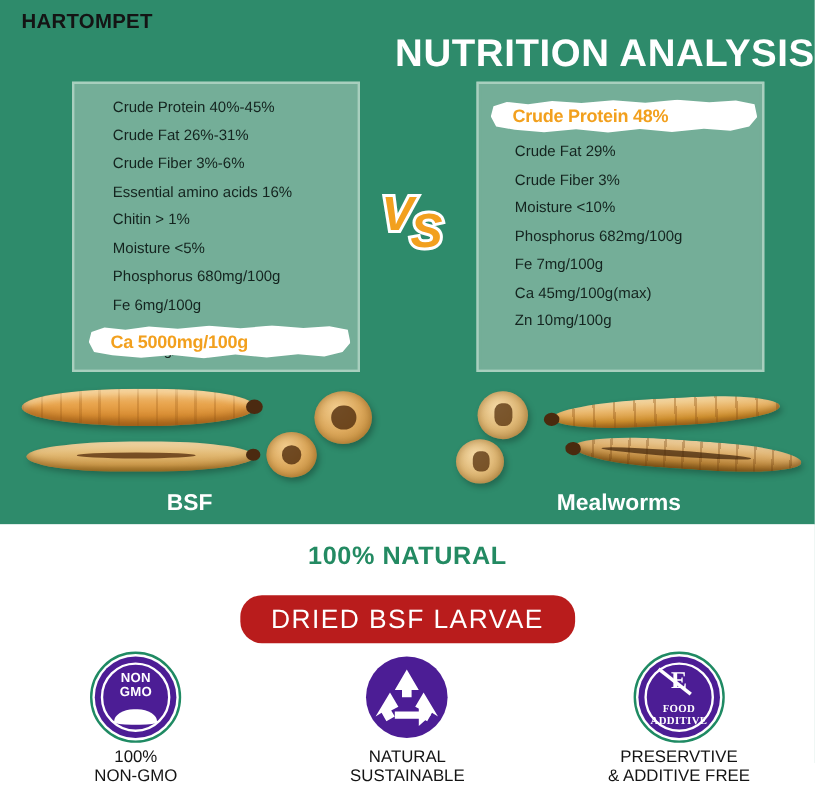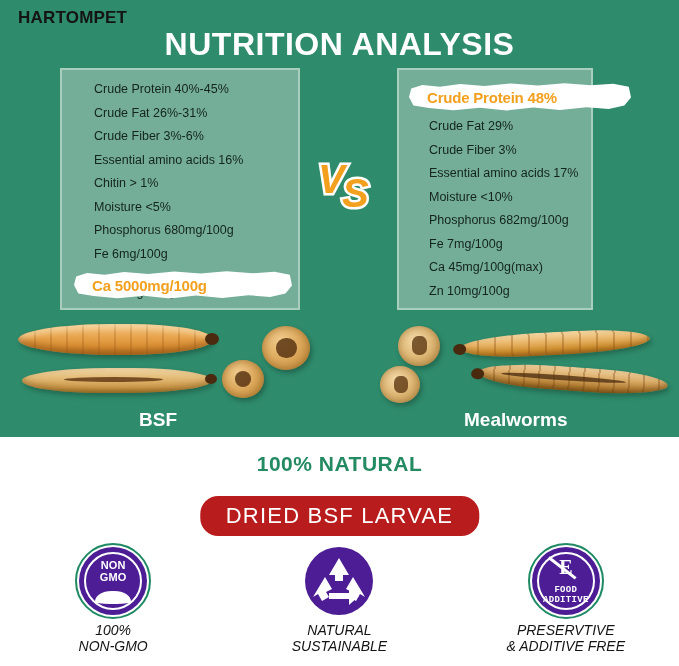--- a/index.html
+++ b/index.html
@@ -16,35 +16,35 @@
     position:absolute; left:0; top:0; width:679px; height:437px;
     background:#2E8B6B;
   }
   .brand{
     position:absolute; left:18px; top:8px;
     font-size:17px; font-weight:bold; color:#141414;
     letter-spacing:.2px;
   }
   .main-title{
     position:absolute; left:0; top:26px; width:679px;
-    text-align:center;
+    text-align:right;
     font-size:32px; font-weight:bold; color:#ffffff;
     letter-spacing:.5px;
   }
 
   
   .panel{
     position:absolute; top:68px; height:242px;
     background:#74AE98;
     border:2px solid #a8cfbe;
     box-sizing:border-box;
     box-shadow:inset 0 0 0 2px #74ae98;
   }
   .panel-left { left:60px;  width:240px; }
-  .panel-right{ left:397px; width:196px; }
+  .panel-right{ left:397px; width:240px; }
 
   .nutri-list{
     position:absolute; left:0; top:0; width:100%; height:100%;
     box-sizing:border-box;
     padding:12px 0 0 0;
     display:flex; flex-direction:column;
   }
   .nutri-item{
     color:#14241f; font-size:12.5px;
     padding:0 10px 0 32px;
@@ -243,21 +243,21 @@
     white-space:nowrap;
   }
 
   .badges{
     position:absolute; left:0; top:110px; width:679px;
     display:flex; justify-content:space-around; align-items:flex-start;
   }
   .badge{ width:200px; text-align:center; }
   .badge-caption{
     margin-top:7px;
-    font-size:14px; color:#141414; line-height:16px;font-style:italic;
+    font-size:14px; color:#141414; line-height:16px;
   }
 
   .circle{
     width:68px; height:68px; margin:0 auto;
     border-radius:50%; position:relative;
   }
   .circle-fill{ background:#4c1d95; }
   .ring-outer{
     position:absolute; left:-4px; top:-4px;
     width:76px; height:76px; border-radius:50%;
@@ -286,21 +286,21 @@
   }
   .efood-slash{
     position:absolute; left:17px; top:9px;
     width:34px; height:2.5px; background:#ffffff;
     transform:rotate(38deg); transform-origin:left center;
   }
   .efood-text{
     position:absolute; left:0; bottom:10px; width:100%;
     color:#ffffff; font-size:9px; font-weight:bold;
     line-height:9.5px; letter-spacing:.3px;
-    font-family:Liberation Mono, monospace;
+    font-family:Liberation Serif, serif;
   }
   .recycle{ position:absolute; left:0; top:0; width:100%; height:100%; }
 </style>
 </head>
 <body>
 
 <div class="page">
 
   <div class="green-section">
 
@@ -326,21 +326,20 @@
     </div>
 
     <div class="panel panel-right">
       <div class="nutri-list">
         <div class="nutri-item highlight">
           <div class="brush"></div>
           <div class="brush-text">Crude Protein 48%</div>
         </div>
         <div class="nutri-item">Crude Fat 29%</div>
         <div class="nutri-item">Crude Fiber 3%</div>
-        <div class="nutri-item">Essential amino acids 17%</div>
         <div class="nutri-item">Moisture &lt;10%</div>
         <div class="nutri-item">Phosphorus 682mg/100g</div>
         <div class="nutri-item">Fe 7mg/100g</div>
         <div class="nutri-item">Ca 45mg/100g(max)</div>
         <div class="nutri-item">Zn 10mg/100g</div>
       </div>
     </div>
 
     <div class="vs">
       <span class="v">V</span>

